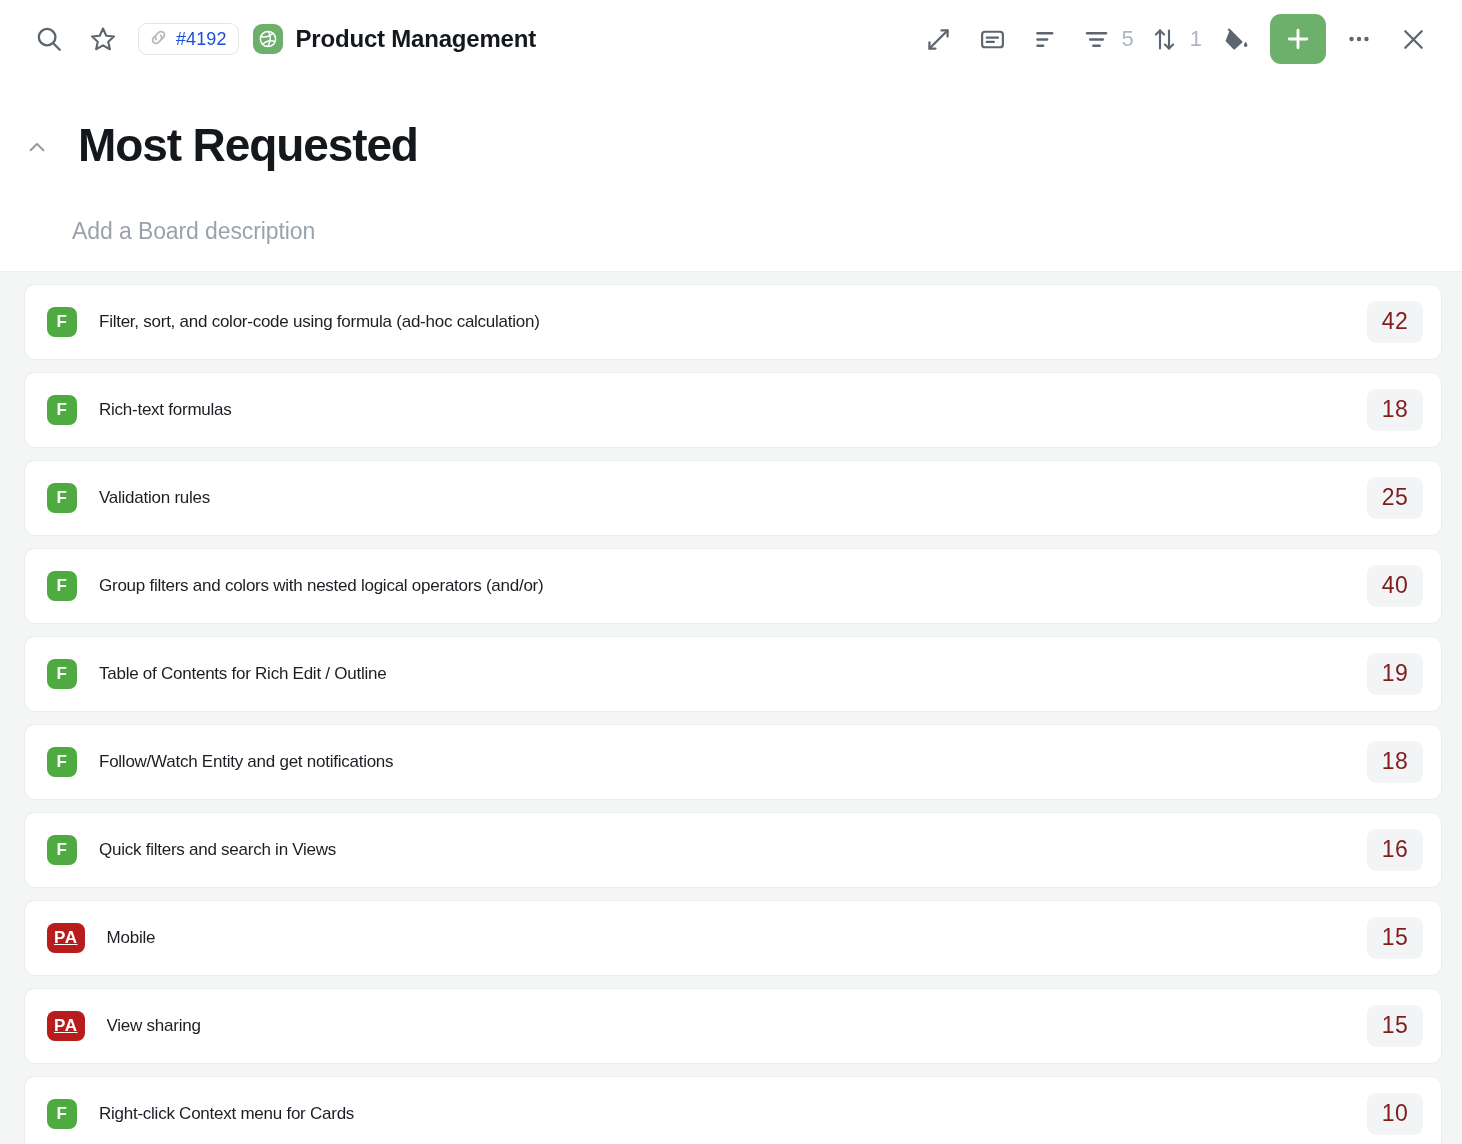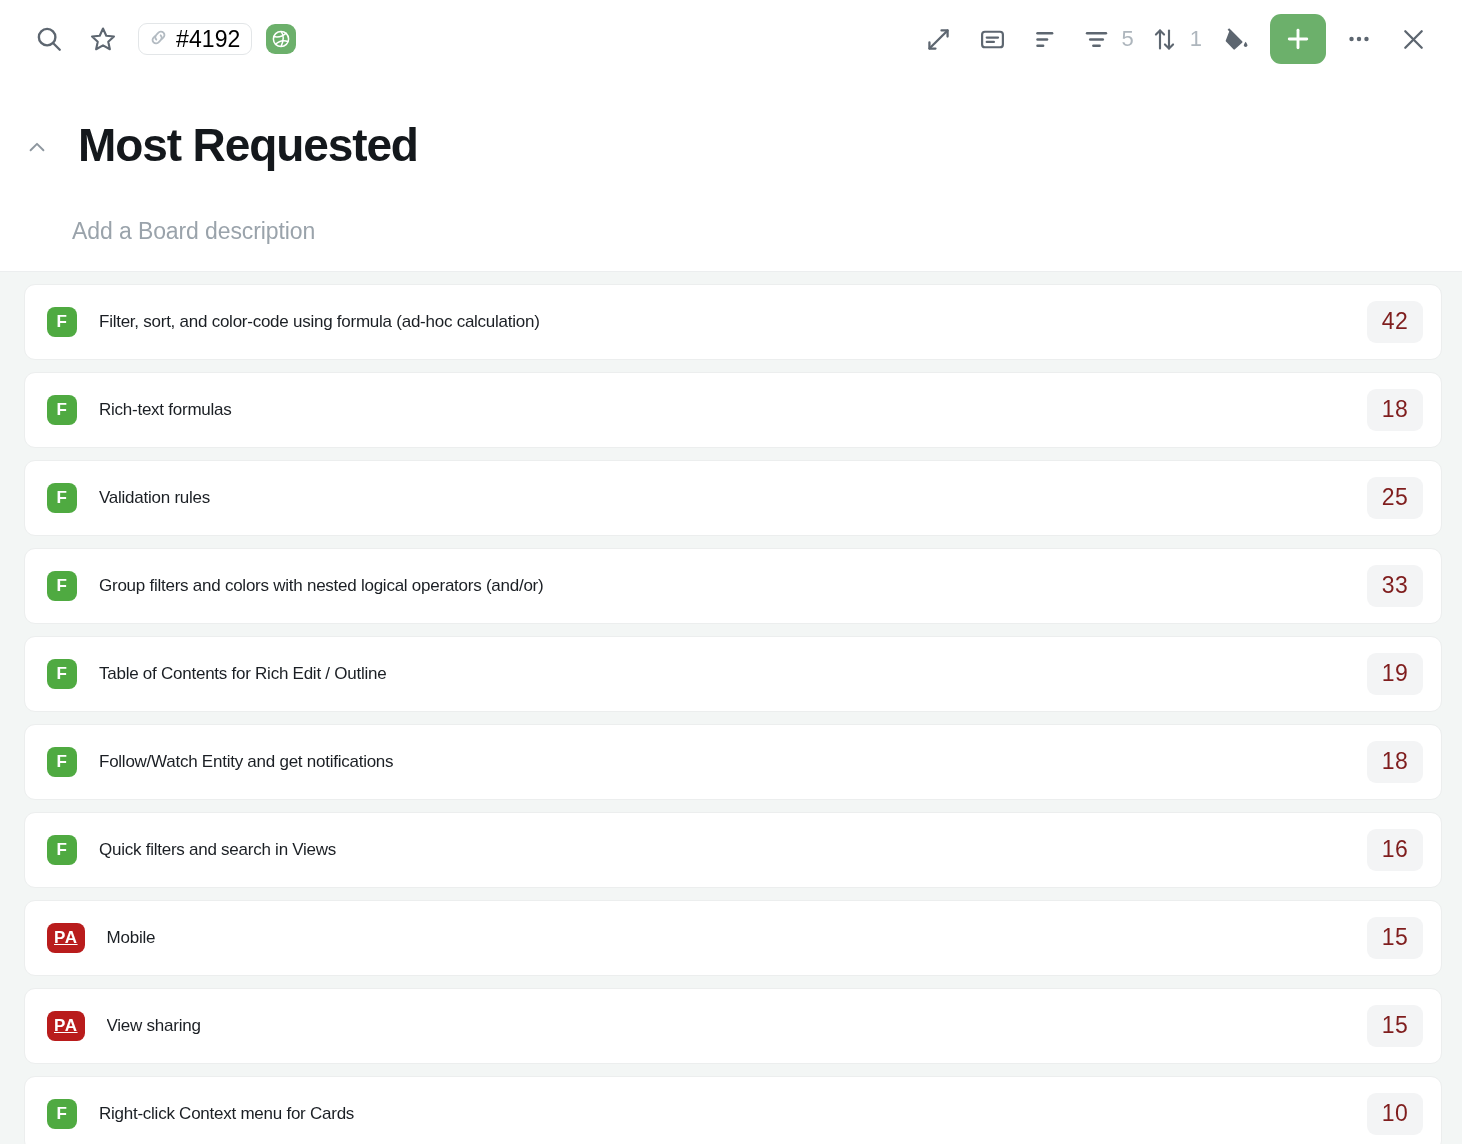--- a/index.html
+++ b/index.html
@@ -57,22 +57,22 @@
     gap: 7px;
     height: 32px;
     padding: 0 11px 0 9px;
     border: 1.6px solid #e3e6e8;
     border-radius: 9px;
     margin-left: 8px;
     margin-right: 14px;
     cursor: pointer;
   }
   .id-pill .pill-text {
-    font-size: 23px;
-    color: #000000;
+    font-size: 18px;
+    color: #1d4ed8;
     letter-spacing: 0.1px;
   }
 
   .app-logo {
     width: 30px;
     height: 30px;
     border-radius: 9px;
     background: #6cb06b;
     display: flex;
     align-items: center;
@@ -247,20 +247,21 @@
 
     <div class="app-logo">
       <svg width="24" height="24" viewBox="0 0 24 24" fill="none" stroke="#ffffff" stroke-width="1.5">
         <circle cx="12" cy="12" r="7.6"></circle>
         <path d="M12 4.4 C14.6 7.6 15.2 12.6 12 19.6"></path>
         <path d="M4.8 9.6 C8.8 10.6 13.6 9.4 17.6 5.9"></path>
         <path d="M19.3 14.8 C15.6 13.2 10.4 13.6 6.2 17.7"></path>
       </svg>
     </div>
 
+    <div class="ws-title">Product Management</div>
   </div>
 
   <div class="tb-spacer"></div>
 
   <div class="tb-right">
 
     <div class="icon-btn">
       <svg width="29" height="29" viewBox="0 0 24 24" fill="none" stroke="#5d6670" stroke-width="1.9" stroke-linecap="round" stroke-linejoin="round">
         <line x1="4.5" y1="19.5" x2="19.5" y2="4.5"></line>
         <polyline points="14.5,4.5 19.5,4.5 19.5,9.5"></polyline>
@@ -364,21 +365,21 @@
         <div class="vote-badge">18</div>
       </div>
       <div class="card">
         <div class="type-badge badge-f">F</div>
         <div class="card-title">Validation rules</div>
         <div class="vote-badge">25</div>
       </div>
       <div class="card">
         <div class="type-badge badge-f">F</div>
         <div class="card-title">Group filters and colors with nested logical operators (and/or)</div>
-        <div class="vote-badge">33</div>
+        <div class="vote-badge">40</div>
       </div>
       <div class="card">
         <div class="type-badge badge-f">F</div>
         <div class="card-title">Table of Contents for Rich Edit / Outline</div>
         <div class="vote-badge">19</div>
       </div>
       <div class="card">
         <div class="type-badge badge-f">F</div>
         <div class="card-title">Follow/Watch Entity and get notifications</div>
         <div class="vote-badge">18</div>

